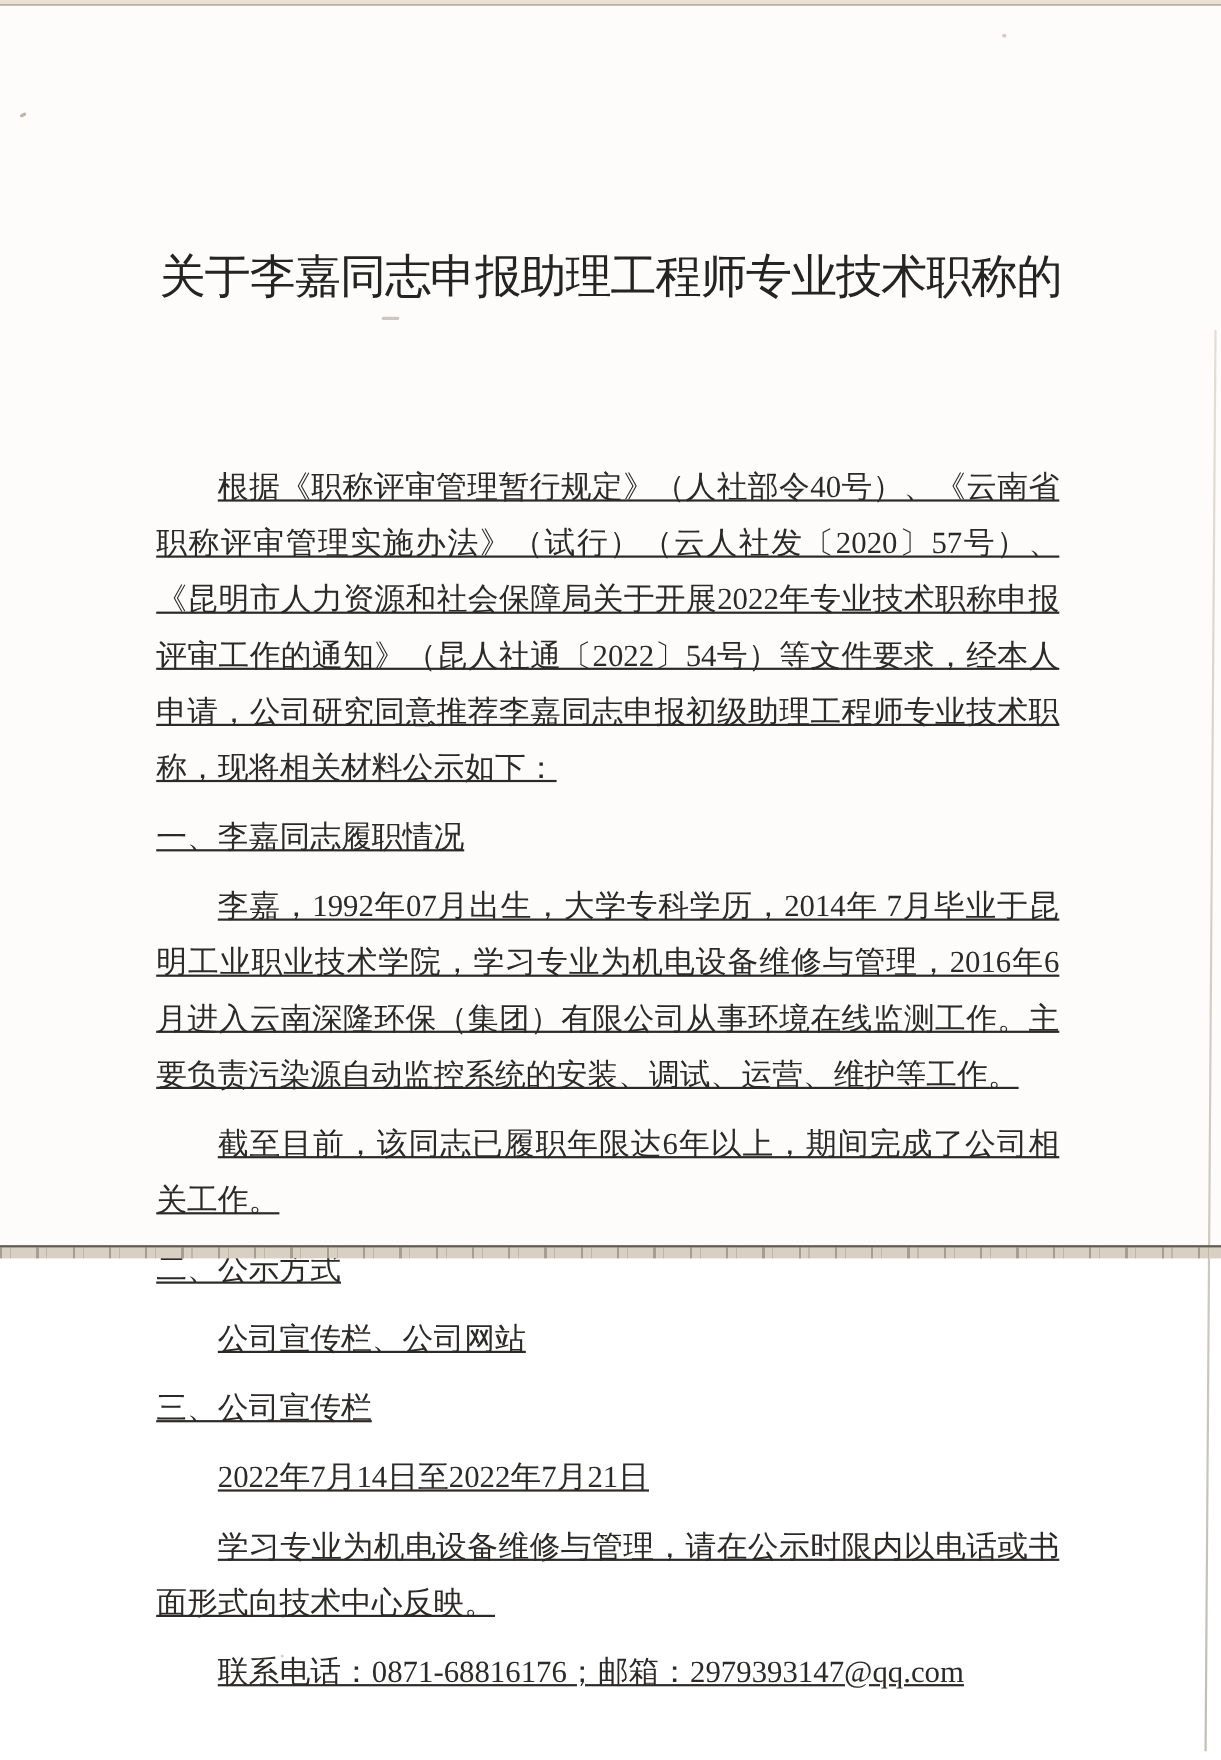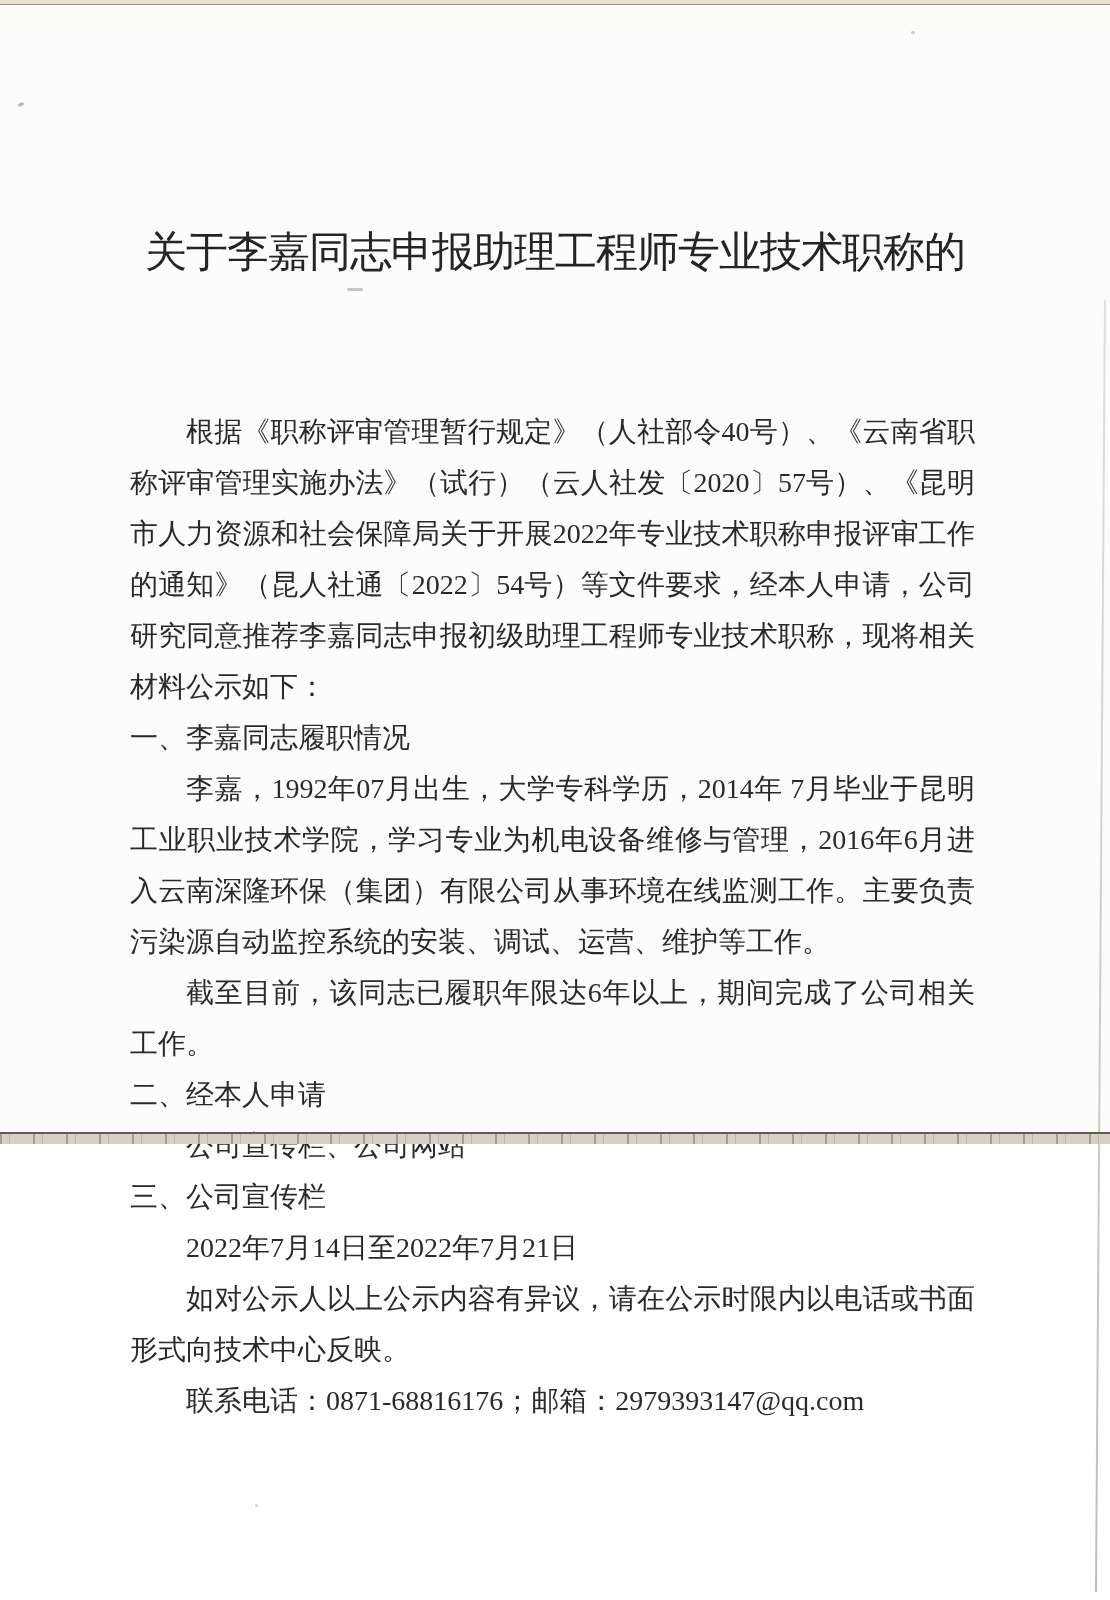--- a/index.html
+++ b/index.html
@@ -56,21 +56,21 @@
   }
 
   
   .doc-body {
     position: absolute; top: 406px; left: 130px;
     width: 845px;
     font-size: 28px;
     line-height: 51px;
     color: #2b2a28;
   }
-  .doc-body p { margin: 0; padding: 0; }
+  .doc-body p { margin: 12px; padding: 0; text-decoration: underline; }
   .justify { text-align: justify; }
   .indent  { text-indent: 56px; }
 </style>
 </head>
 <body>
 
 <div class="page">
 
   <div class="scan-edge-top"></div>
 
@@ -81,24 +81,24 @@
   <div class="speck speck-a"></div>
   <div class="speck speck-b"></div>
   <div class="speck speck-c"></div>
   <div class="speck speck-d"></div>
 
   <div class="doc-body">
     <p class="justify indent">根据《职称评审管理暂行规定》（人社部令40号）、《云南省职称评审管理实施办法》（试行）（云人社发〔2020〕57号）、《昆明市人力资源和社会保障局关于开展2022年专业技术职称申报评审工作的通知》（昆人社通〔2022〕54号）等文件要求，经本人申请，公司研究同意推荐李嘉同志申报初级助理工程师专业技术职称，现将相关材料公示如下：</p>
     <p>一、李嘉同志履职情况</p>
     <p class="justify indent">李嘉，1992年07月出生，大学专科学历，2014年 7月毕业于昆明工业职业技术学院，学习专业为机电设备维修与管理，2016年6月进入云南深隆环保（集团）有限公司从事环境在线监测工作。主要负责污染源自动监控系统的安装、调试、运营、维护等工作。</p>
     <p class="justify indent">截至目前，该同志已履职年限达6年以上，期间完成了公司相关工作。</p>
-    <p>二、经本人申请</p>
+    <p>二、公示方式</p>
     <p class="indent">公司宣传栏、公司网站</p>
     <p>三、公司宣传栏</p>
     <p class="indent">2022年7月14日至2022年7月21日</p>
-    <p class="justify indent">如对公示人以上公示内容有异议，请在公示时限内以电话或书面形式向技术中心反映。</p>
+    <p class="justify indent">学习专业为机电设备维修与管理，请在公示时限内以电话或书面形式向技术中心反映。</p>
     <p class="indent">联系电话：0871-68816176；邮箱：2979393147@qq.com</p>
   </div>
 
   <div class="paper-edge-right"></div>
   <div class="scan-edge-bottom"></div>
 
 </div>
 
 </body></html>

